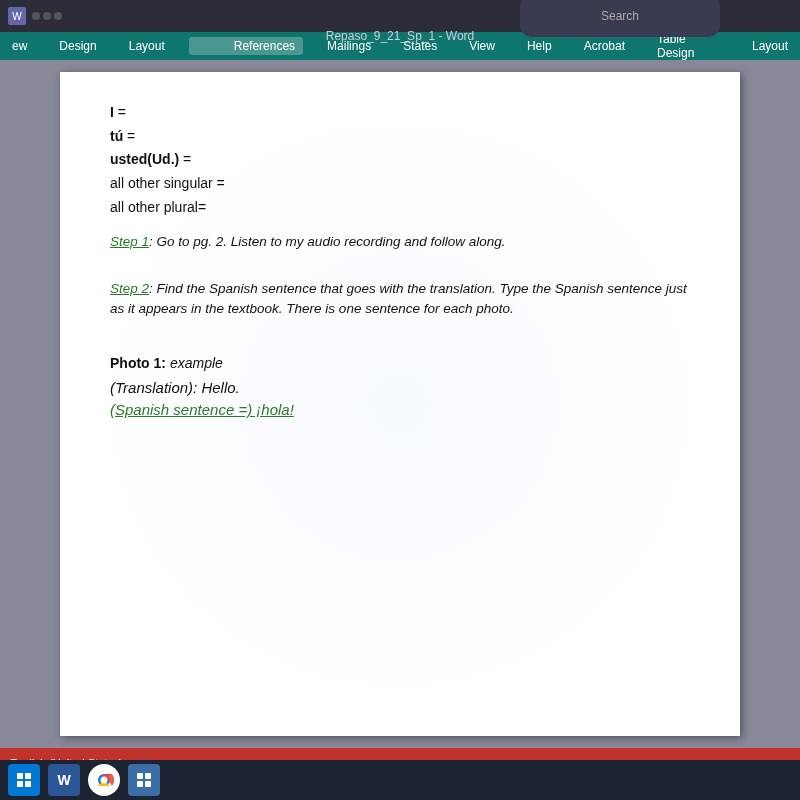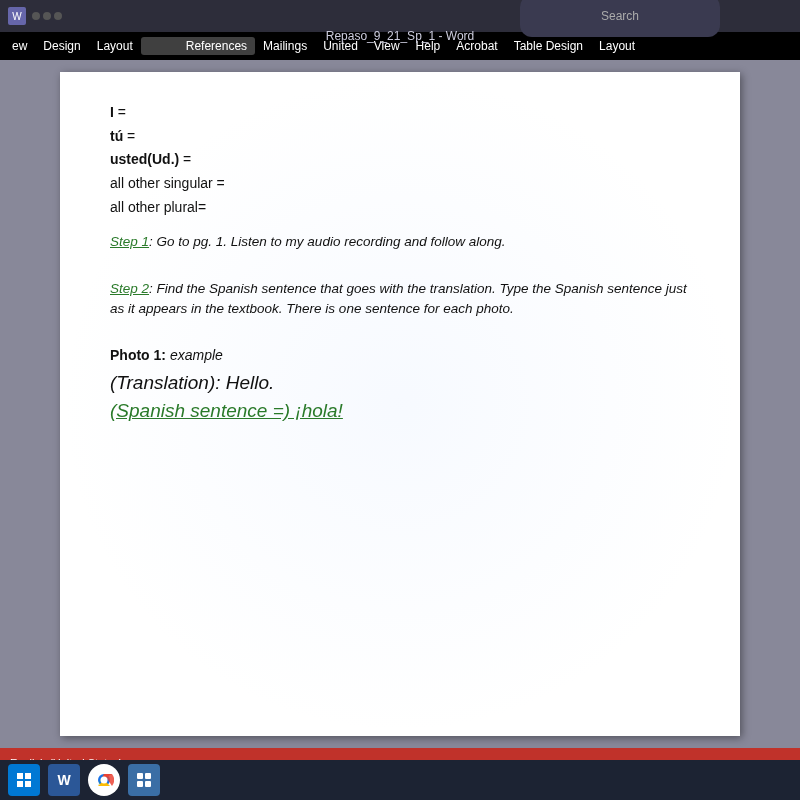--- a/index.html
+++ b/index.html
@@ -58,26 +58,26 @@
       border-radius: 12px;
       padding: 14px 20px;
       color: #aaa;
       font-size: 12px;
       width: 200px;
       text-align: center;
     }
 
     
     .menu-bar {
-      background: #000000;
+      background: #0f766e;
       height: 28px;
       display: flex;
       align-items: center;
       padding: 0 4px;
-      gap: 0;
+      gap: 16px;
     }
     .menu-item {
       color: white;
       font-size: 12px;
       padding: 2px 8px;
       cursor: pointer;
       border-radius: 3px;
     }
     .menu-item.active {
       background: rgba(255,255,255,0.25);
@@ -128,23 +128,24 @@
     .step-label {
       color: #2a7a2a;
       text-decoration: underline;
       font-style: italic;
       font-weight: normal;
     }
     .step-block {
       margin-bottom: 14px;
     }
     .photo-block {
+      margin-top: 8px;
     }
     .photo-sub {
-      font-size: 19px;
+      font-size: 15px;
       font-style: italic;
       color: #111;
       line-height: 1.5;
     }
     .green-text {
       color: #2a7a2a;
       text-decoration: underline;
     }
 
     
@@ -212,42 +213,42 @@
     <span>Search</span>
   </div>
 </div>
 
 <div class="menu-bar">
   <span class="menu-item">ew</span>
   <span class="menu-item">Design</span>
   <span class="menu-item">Layout</span>
   <span class="menu-item active">References</span>
   <span class="menu-item">Mailings</span>
-  <span class="menu-item">United</span>
+  <span class="menu-item">States</span>
   <span class="menu-item">View</span>
   <span class="menu-item">Help</span>
   <span class="menu-item">Acrobat</span>
   <span class="menu-item">Table Design</span>
   <span class="menu-item">Layout</span>
 </div>
 
 <div class="doc-area">
   <div class="page">
 
     <div class="content-line"><strong>I</strong> =</div>
     <div class="content-line"><strong>tú</strong> =</div>
     <div class="content-line"><strong>usted(Ud.)</strong> =</div>
     <div class="content-line">all other singular =</div>
     <div class="content-line">all other plural=</div>
 
     <div class="blank-line"></div>
 
     <div class="step-block">
       <div class="step-line">
-        <span class="step-label">Step 1</span><span>: Go to pg. 1. Listen to my audio recording and follow along.</span>
+        <span class="step-label">Step 1</span><span>: Go to pg. 2. Listen to my audio recording and follow along.</span>
       </div>
     </div>
 
     <div class="blank-line"></div>
 
     <div class="step-block">
       <div class="step-line">
         <span class="step-label">Step 2</span><span>: Find the Spanish sentence that goes with the translation. Type the Spanish sentence just as it appears in the textbook. There is one sentence for each photo.</span>
       </div>
     </div>

